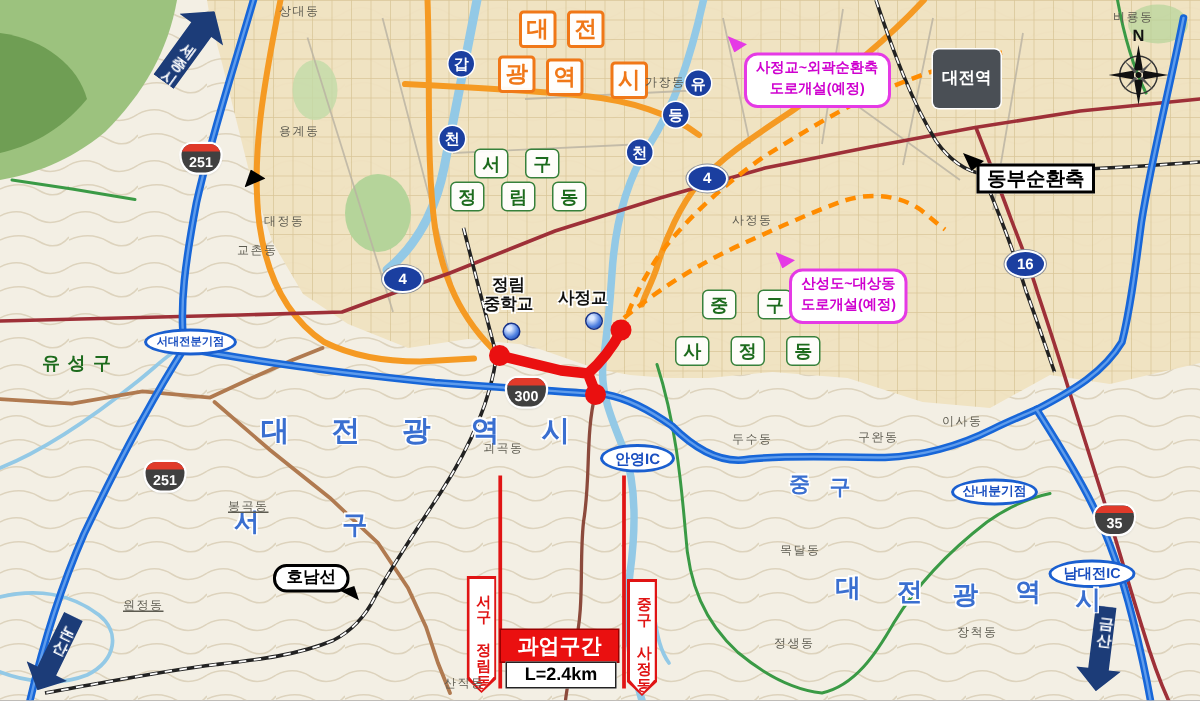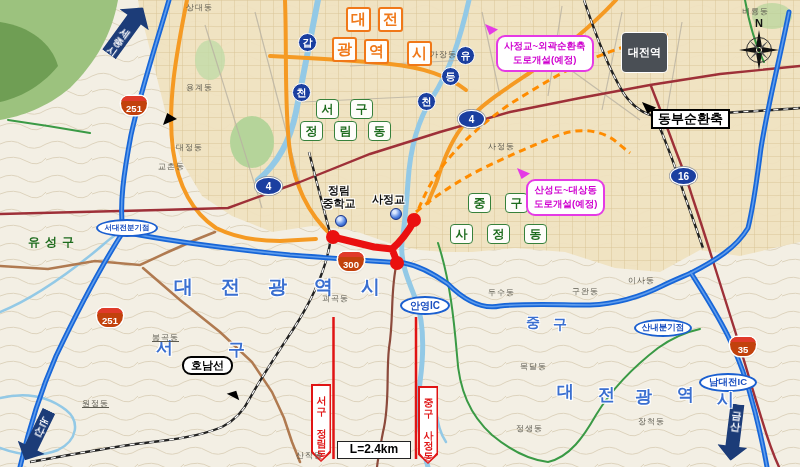--- a/index.html
+++ b/index.html
@@ -20,21 +20,21 @@
         text-shadow:1px 1px 0 #fff,-1px -1px 0 #fff,1px -1px 0 #fff,-1px 1px 0 #fff;}
   .town{position:absolute;color:#5d5b50;font-size:8px;letter-spacing:1px;white-space:nowrap;text-align:right;}
   .axisbox{position:absolute;background:#fff;border:2px solid #000;color:#000;font-weight:bold;font-size:13px;
         padding:0 5px;line-height:16px;}
   .tail{position:absolute;background:#000;}
   .magbox{position:absolute;background:#fff;border:2px solid #e53ae5;border-radius:9px;color:#cf00cf;
         font-weight:bold;font-size:9.5px;text-align:center;line-height:1.5;padding:2px 6px;}
   .magptr{position:absolute;background:#e53ae5;width:13px;height:11px;clip-path:polygon(0 0,100% 50%,35% 100%);}
   .station{position:absolute;background:#4a4f55;color:#fff;font-weight:bold;font-size:11px;border-radius:4px;
         padding:13px 6px;line-height:13px;box-shadow:0 0 0 1px #fff;}
-  .shield-ex{position:absolute;width:26px;height:19px;background:#c2410c;border-radius:8px 8px 11px 11px/8px 8px 13px 13px;
+  .shield-ex{position:absolute;width:26px;height:19px;background:#404040;border-radius:8px 8px 11px 11px/8px 8px 13px 13px;
         box-shadow:0 0 0 1.5px #fff,0 1px 2px rgba(0,0,0,.45);overflow:hidden;display:flex;align-items:flex-end;justify-content:center;}
   .shield-ex .band{position:absolute;top:0;left:0;right:0;height:5px;background:#e03a2a;}
   .shield-ex .num{color:#fff;font-weight:bold;font-size:9.5px;line-height:13px;width:100%;text-align:center;}
   .shield-n{position:absolute;width:25px;height:16px;background:#1b3fa0;border-radius:50%;
         box-shadow:0 0 0 1.3px #fff,0 0 0 2px #8a8f99;color:#fff;font-weight:bold;font-size:10px;
         display:flex;align-items:center;justify-content:center;}
   .ic{position:absolute;background:#fff;border:2px solid #1a5fd0;border-radius:50%;color:#1a4fc0;font-weight:bold;
         display:flex;align-items:center;justify-content:center;white-space:nowrap;}
   .navarrow{position:absolute;background:#1c3c78;clip-path:polygon(50% 0,100% 26%,73% 26%,73% 100%,27% 100%,27% 26%,0 26%);
         display:flex;align-items:flex-end;justify-content:center;
@@ -279,34 +279,35 @@
   <span class="greentext" style="left:28px;top:234px">유성구</span>
 
   <div class="poi" style="left:316px;top:184px;width:46px">
     <div>정림</div>
     <div>중학교</div>
   </div>
   <div class="pmark" style="left:335px;top:215px"></div>
   <div class="poi" style="left:372px;top:193px">사정교</div>
   <div class="pmark" style="left:390px;top:208px"></div>
 
-  <div class="railbubble" style="left:182px;top:356px">호남선</div>
+  <div class="railbubble" style="left:182px;top:376px">호남선</div>
   <div class="railtail" style="left:228px;top:392px"></div>
 
   <div class="ribbon" style="left:311px;top:384px">
     <div class="in">
         <span>서구 정림동</span>
       </div>
   </div>
   <div class="ribbon" style="left:418px;top:386px">
     <div class="in">
         <span>중구 사정동</span>
       </div>
   </div>
 
+  <div class="projred" style="left:334px;top:420px;width:78px;height:21px">과업구간</div>
   <div class="projlen" style="left:337px;top:441px;width:72px;height:16px">L=2.4km</div>
 
   <div>
       <span class="town" style="left: 186px; top: 2px;">상대동</span>
       <span class="town" style="left: 742px; top: 6px;">비룡동</span>
       <span class="town" style="left: 430px; top: 49px;">가장동</span>
       <span class="town" style="left: 186px; top: 82px;">용계동</span>
       <span class="town" style="left: 488px; top: 141px;">사정동</span>
       <span class="town" style="left: 176px; top: 142px;">대정동</span>
       <span class="town" style="left: 158px; top: 161px;">교촌동</span>

